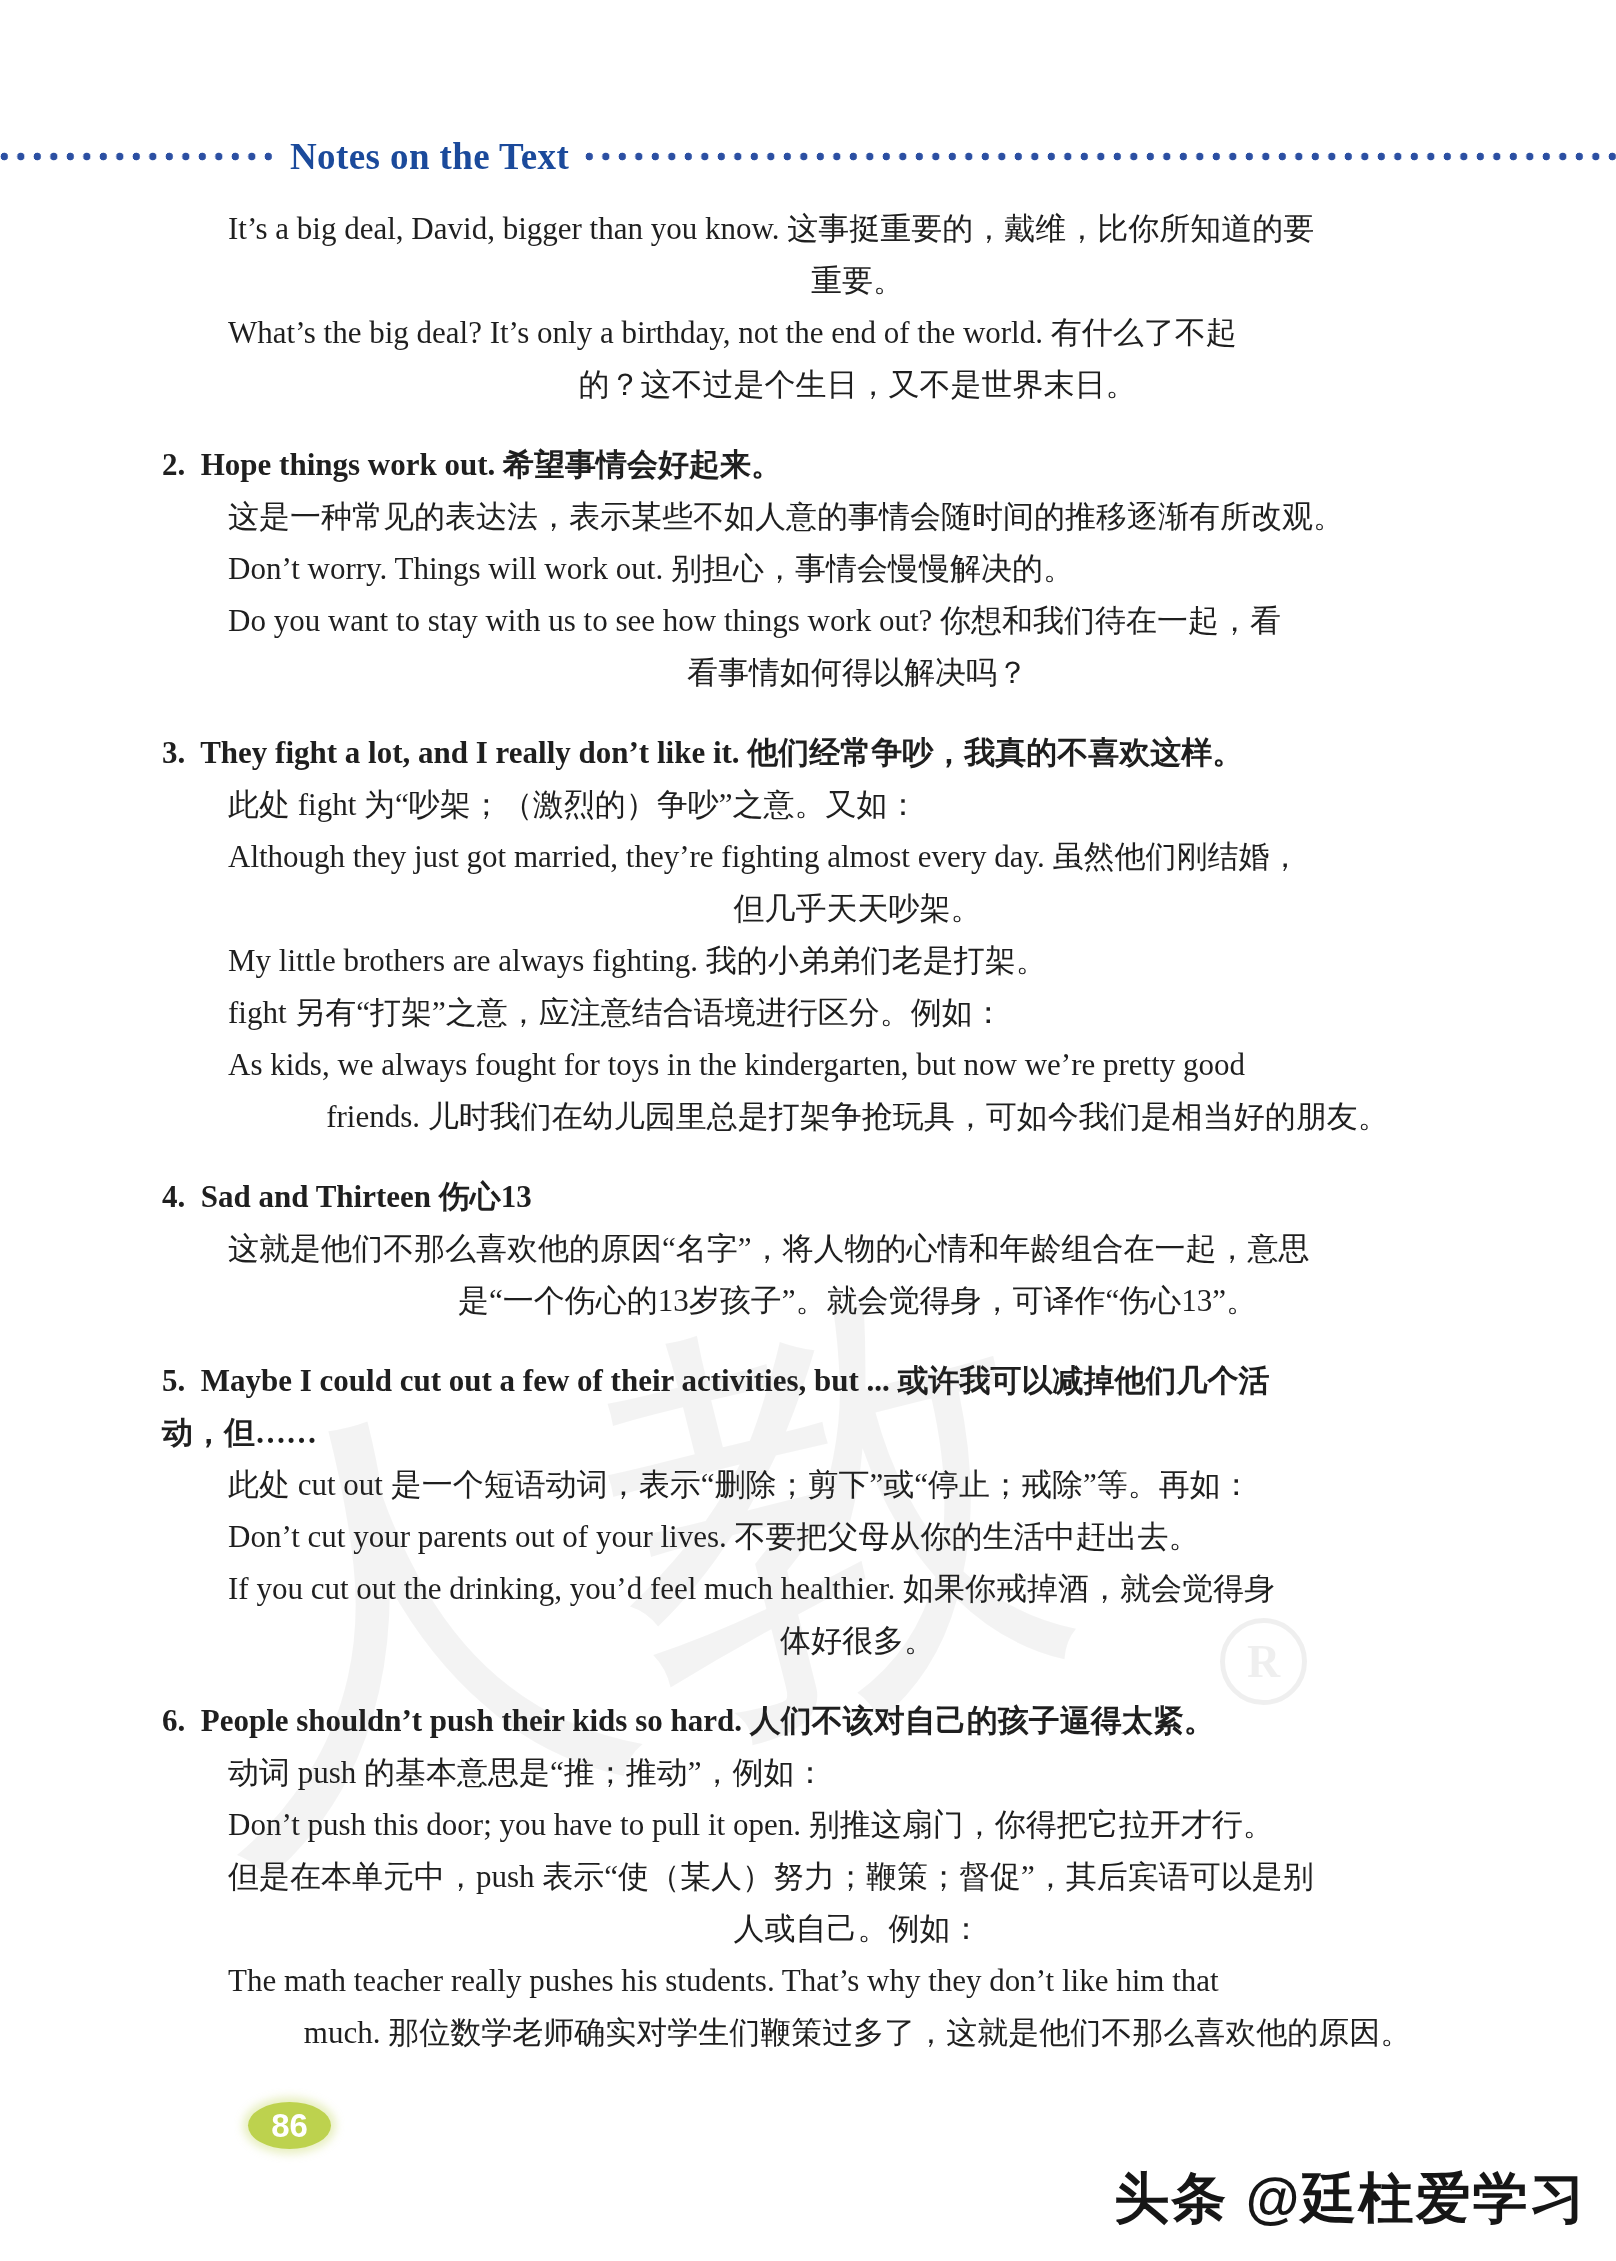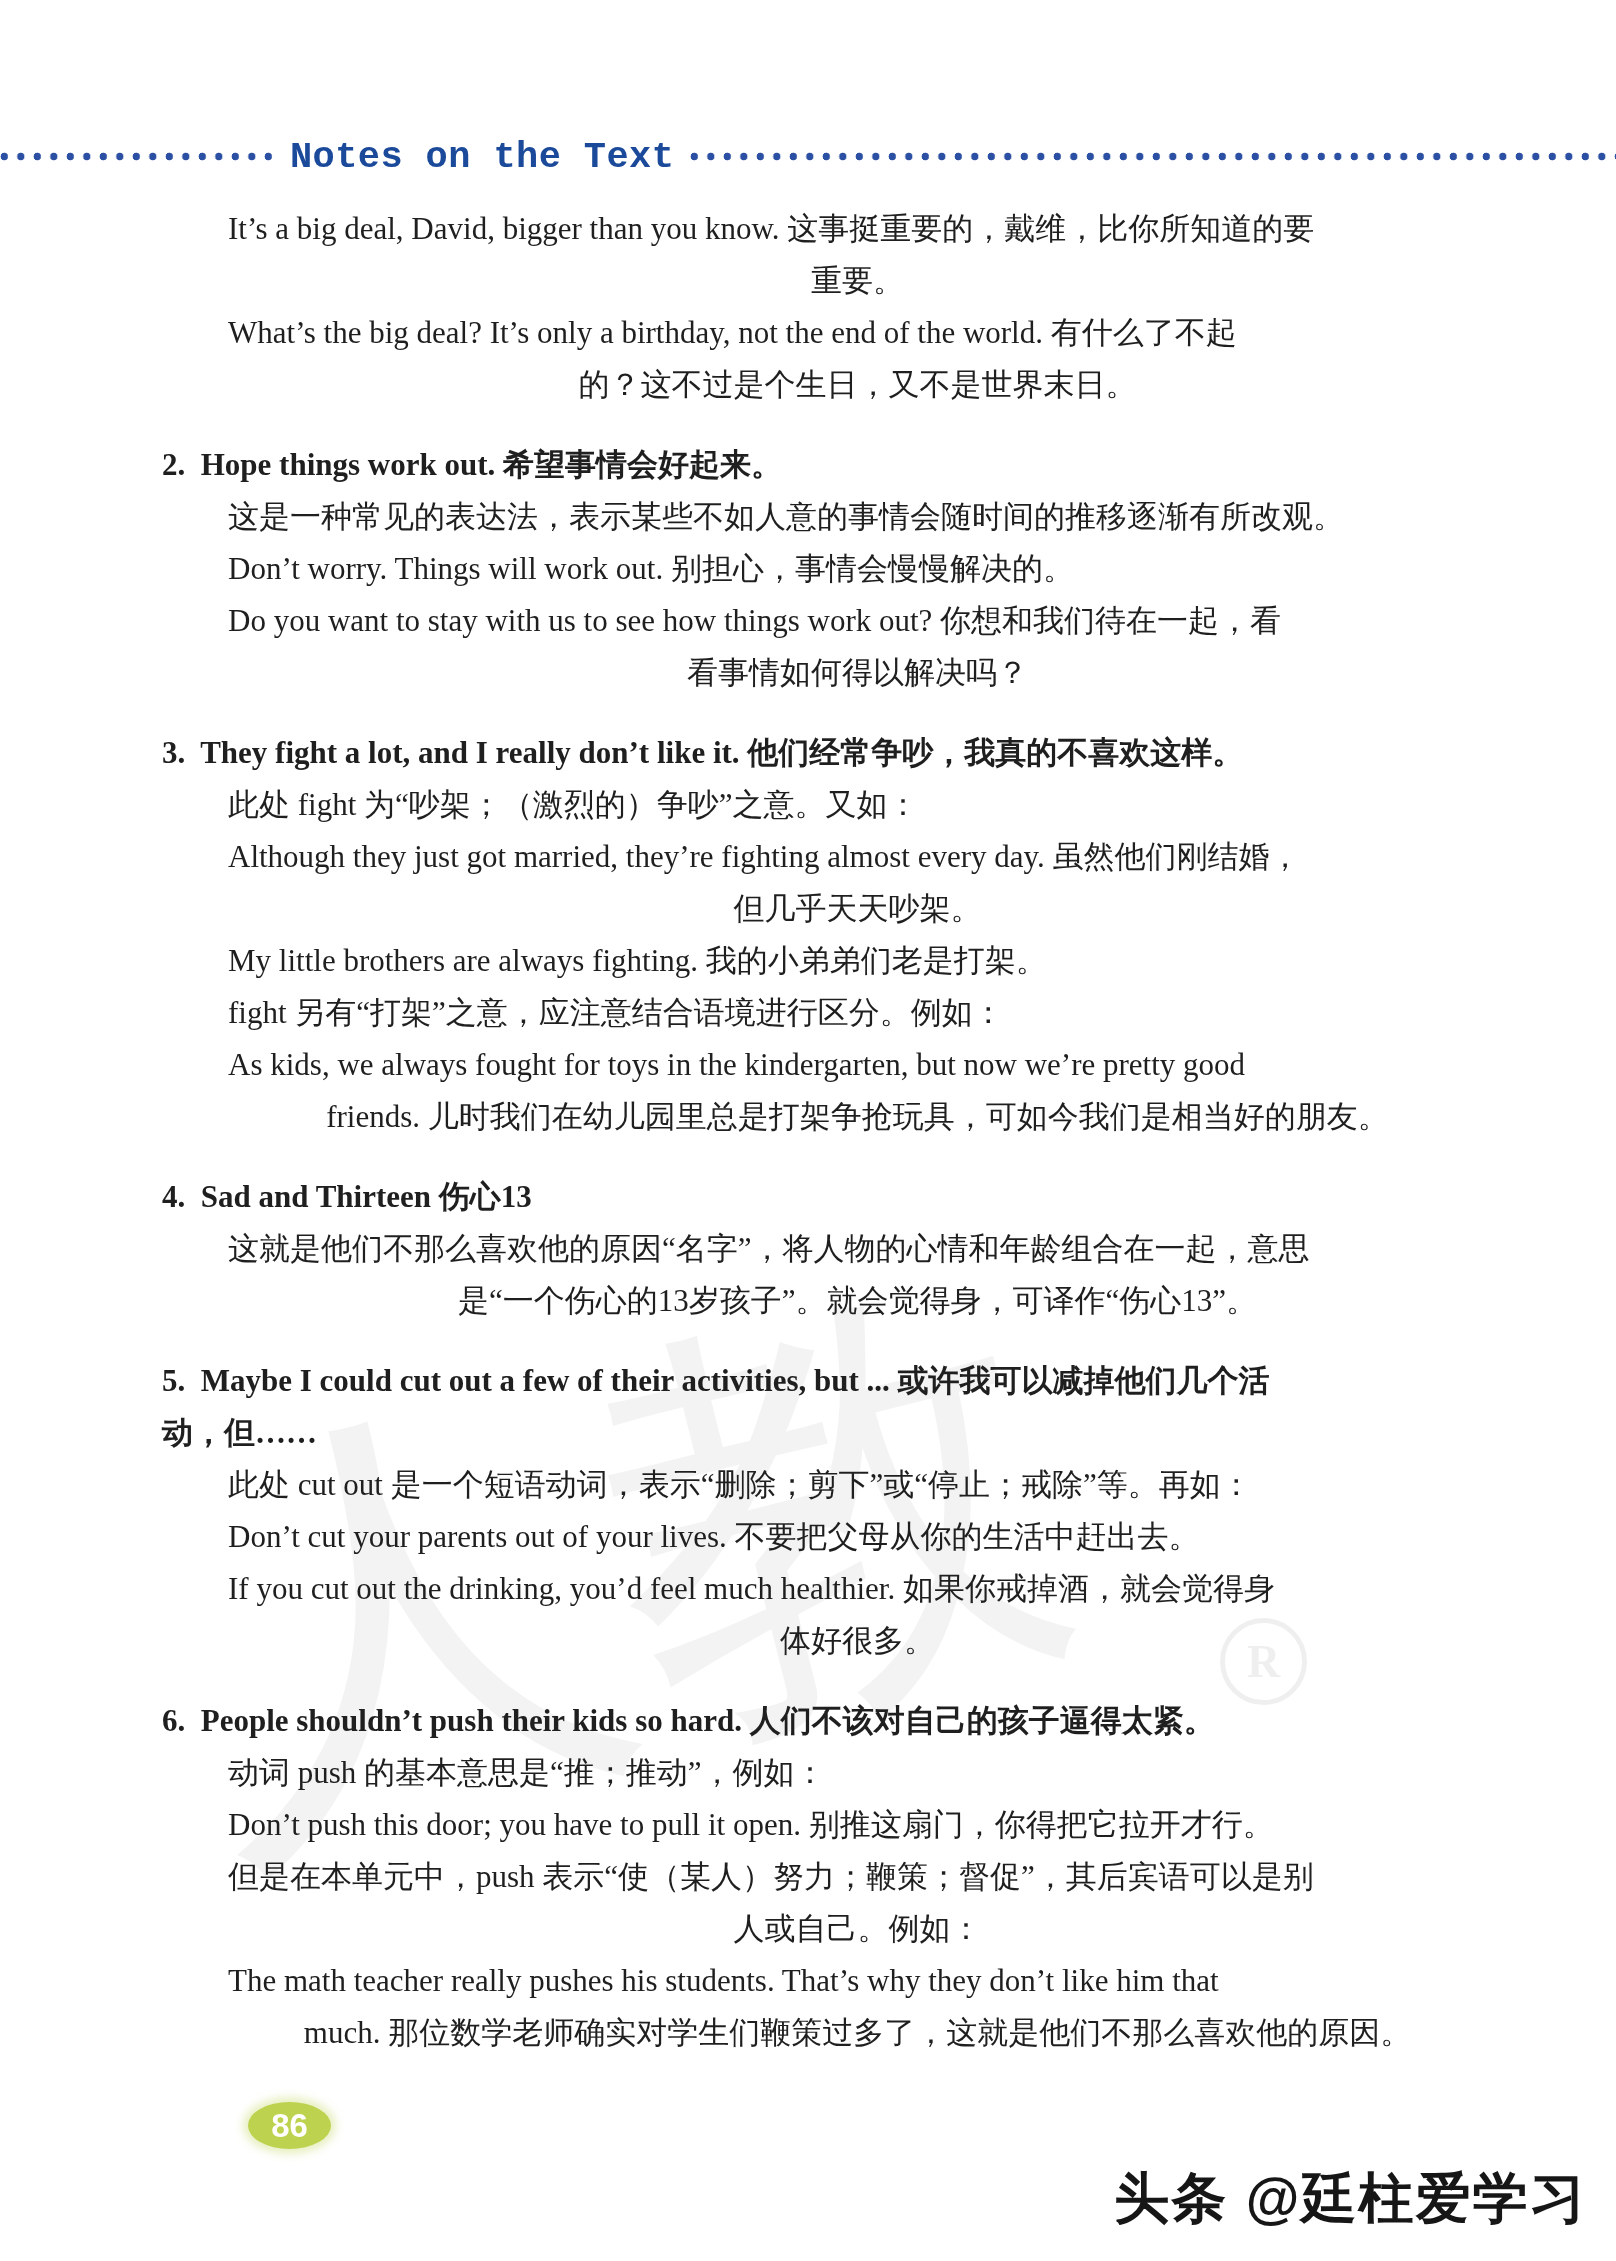--- a/index.html
+++ b/index.html
@@ -25,21 +25,21 @@
     height:8.6px;
     background-image:radial-gradient(circle at 4.3px 4.3px, var(--dot-blue,#2b4fa2) 3.4px, rgba(43,79,162,0) 4px);
     background-size:16.5px 8.6px;
     background-repeat:repeat-x;
   }
   .dots-left{width:273px;flex:none;}
   .dots-right{flex:1;}
   .header-title{
     flex:none;
     padding:0 15.7px 0 17px;
-    font-family:Liberation Mono, monospace;
+    font-family:Liberation Serif, serif;
     font-weight:700;
     font-size:37px;
     letter-spacing:0.4px;
     color:var(--title-blue,#1b4a9b);
     white-space:pre;
   }
 
   
   .notes-body{
     position:absolute;

